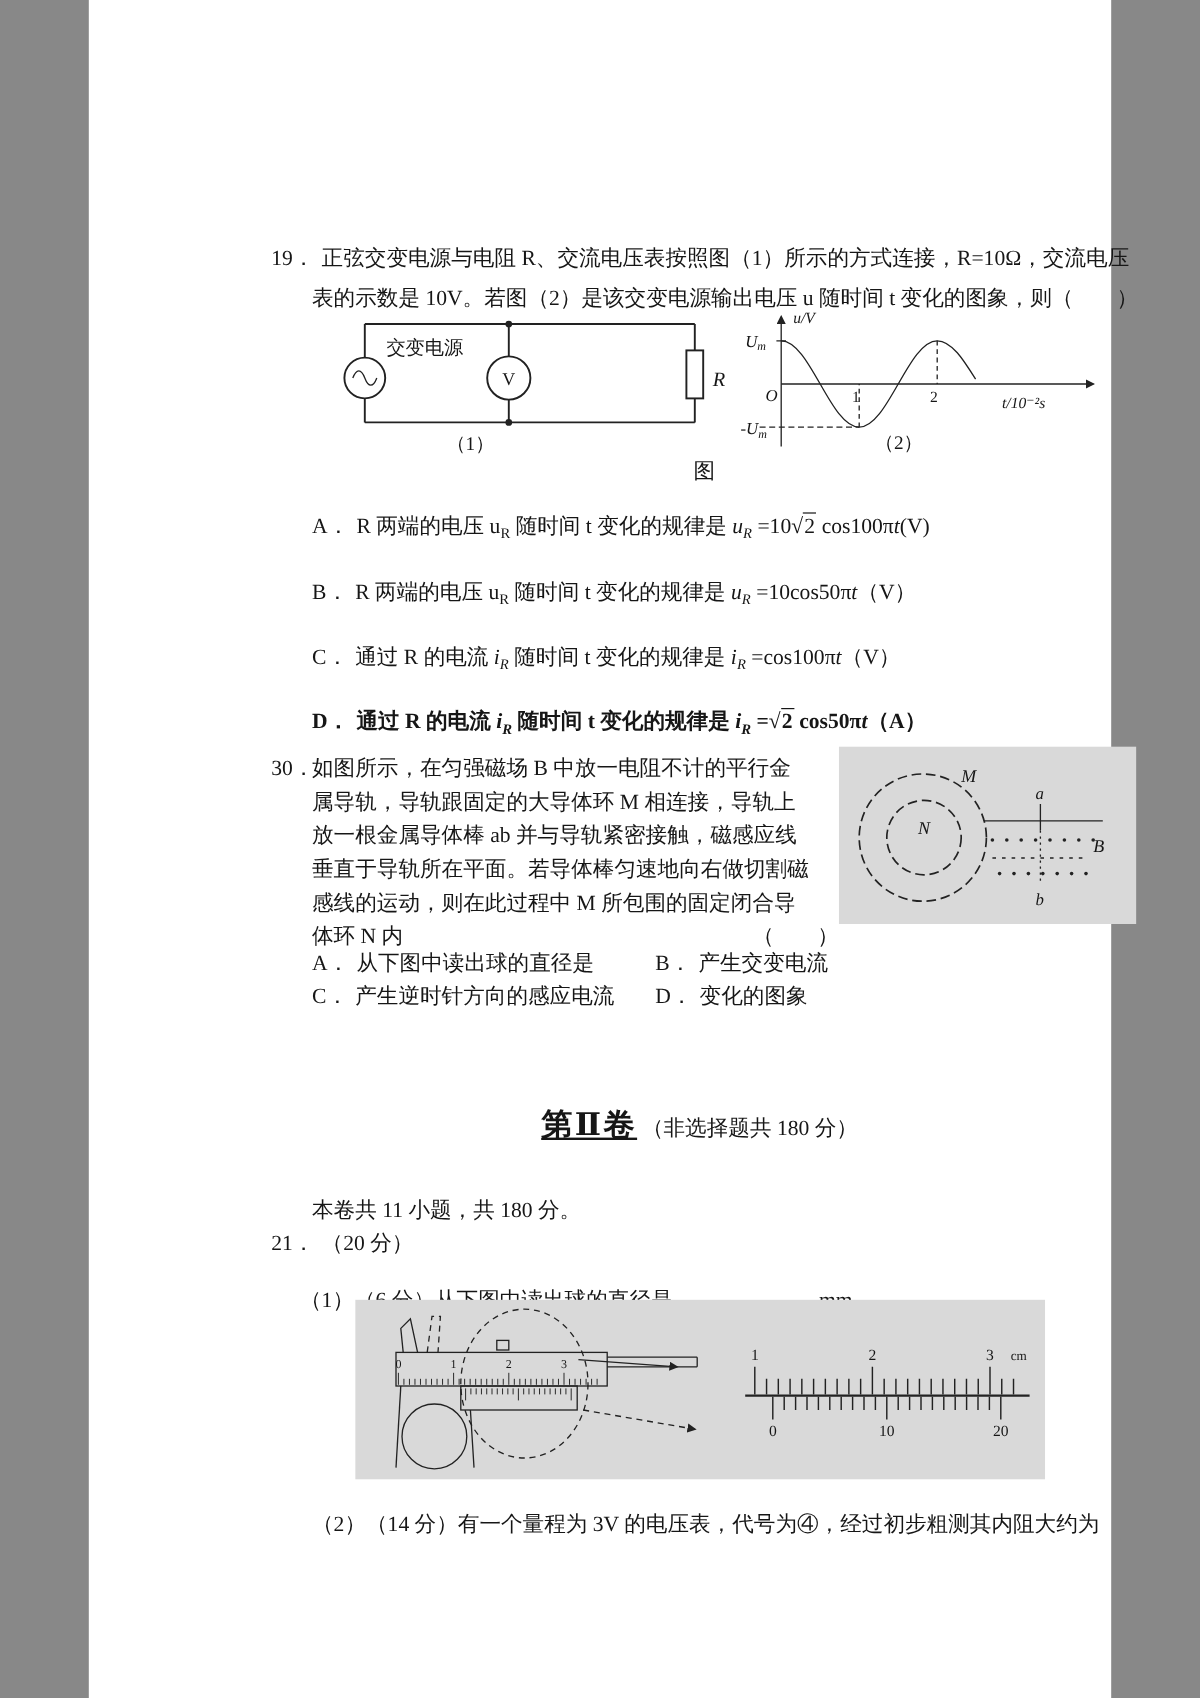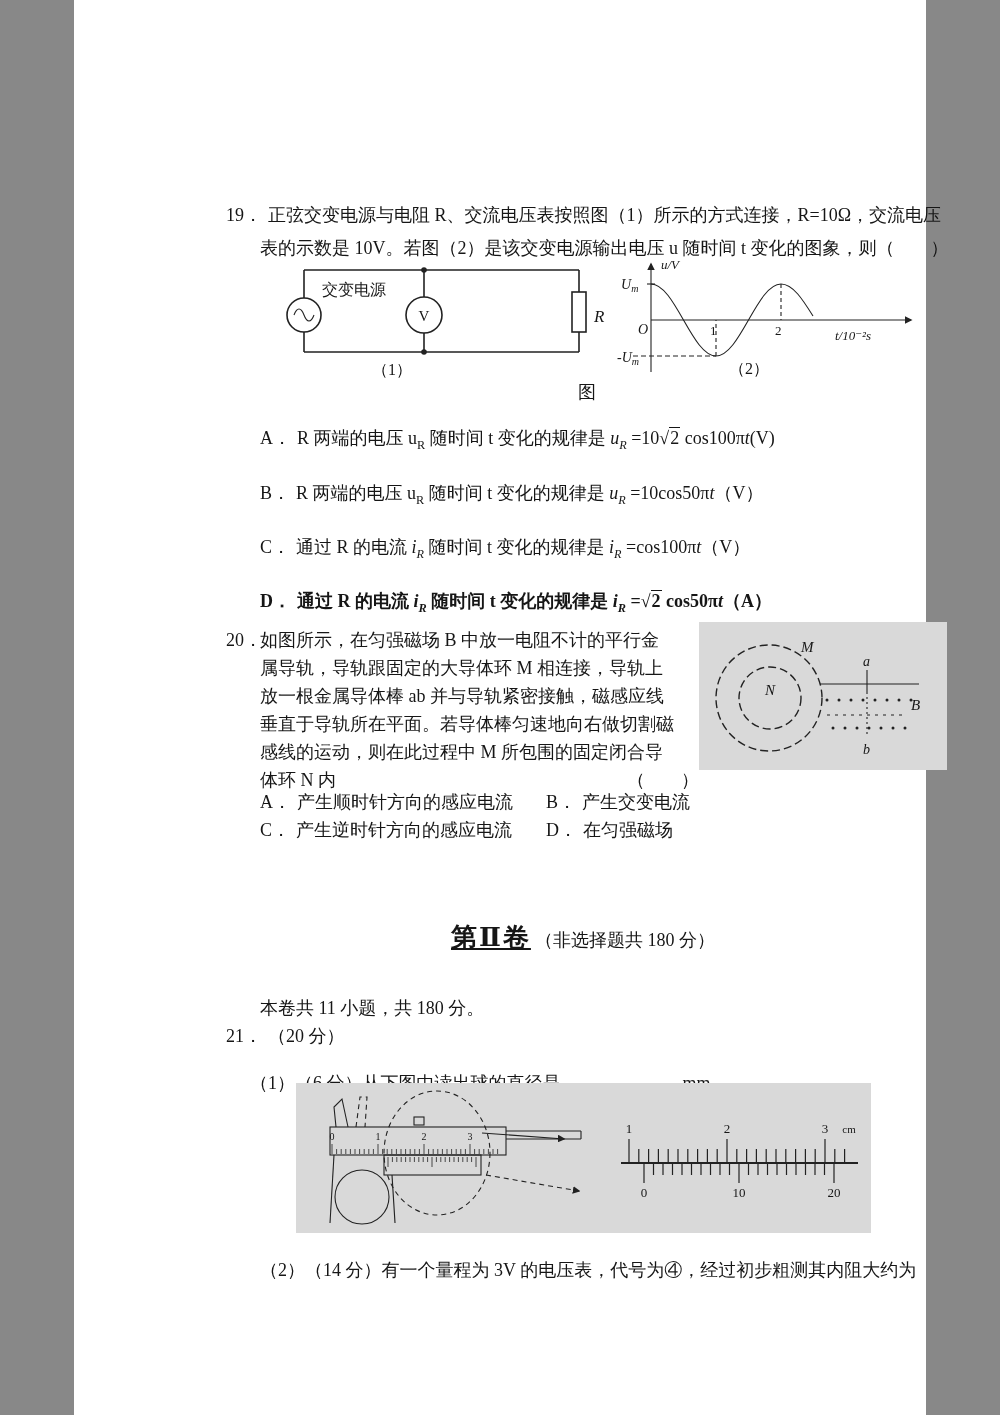--- a/index.html
+++ b/index.html
@@ -64,21 +64,21 @@
     <text x="112" y="120" font-size="16">（2）</text>
   </svg>
 
   <div class="abs" style="left:504px;top:380px;">图</div>
 
   <div class="abs" style="left:186px;top:426px;"><span class="lbl">A．</span><span>R 两端的电压 u<sub>R</sub> 随时间 t 变化的规律是 <i>u<sub>R</sub></i> =10√<span class="ovl">2</span> cos100π<i>t</i>(V)</span></div>
   <div class="abs" style="left:186px;top:481px;"><span class="lbl">B．</span><span>R 两端的电压 u<sub>R</sub> 随时间 t 变化的规律是 <i>u<sub>R</sub></i> =10cos50π<i>t</i>（V）</span></div>
   <div class="abs" style="left:186px;top:535px;"><span class="lbl">C．</span><span>通过 R 的电流 <i>i<sub>R</sub></i> 随时间 t 变化的规律是 <i>i<sub>R</sub></i> =cos100π<i>t</i>（V）</span></div>
   <div class="abs" style="left:186px;top:589px;font-weight:bold;"><span class="lbl">D．</span><span>通过 R 的电流 <i>i<sub>R</sub></i> 随时间 t 变化的规律是 <i>i<sub>R</sub></i> =√<span class="ovl">2</span> cos50π<i>t</i>（A）</span></div>
 
-  <div class="abs" style="left:152px;top:628px;">20．</div>
+  <div class="abs" style="left:152px;top:628px;">30．</div>
   <div class="abs" style="left:186px;top:628px;">如图所示，在匀强磁场 B 中放一电阻不计的平行金</div>
   <div class="abs" style="left:186px;top:656px;">属导轨，导轨跟固定的大导体环 M 相连接，导轨上</div>
   <div class="abs" style="left:186px;top:712px;">垂直于导轨所在平面。若导体棒匀速地向右做切割磁</div>
   <div class="abs" style="left:186px;top:684px;">放一根金属导体棒 ab 并与导轨紧密接触，磁感应线</div>
   <div class="abs" style="left:186px;top:740px;">感线的运动，则在此过程中 M 所包围的固定闭合导</div>
   <div class="abs" style="left:186px;top:768px;">体环 N 内</div>
   <div class="abs" style="left:553px;top:768px;">（　　）</div>
 
   <svg class="abs" style="left:625px;top:622px;" width="248" height="148" viewBox="0 0 248 148">
     <rect class="figbg" x="0" y="0" width="248" height="148"></rect>
@@ -105,24 +105,24 @@
         <circle cx="194" cy="106" r="1.5" fill="#222"></circle>
         <circle cx="206" cy="106" r="1.5" fill="#222"></circle>
       </g>
     <path class="thin" d="M168 48 V70"></path>
     <path class="thin" d="M168 70 V115" stroke-dasharray="2 3"></path>
     <text x="164" y="44" font-size="14" font-style="italic">a</text>
     <text x="164" y="132" font-size="14" font-style="italic">b</text>
     <text x="212" y="88" font-size="15" font-style="italic">B</text>
   </svg>
 
-  <div class="abs" style="left:186px;top:790px;"><span class="lbl">A．</span><span>产生顺时针方向的感应电流</span></div>
+  <div class="abs" style="left:186px;top:790px;"><span class="lbl">A．</span><span>从下图中读出球的直径是</span></div>
   <div class="abs" style="left:472px;top:790px;"><span class="lbl">B．</span><span>产生交变电流</span></div>
   <div class="abs" style="left:186px;top:818px;"><span class="lbl">C．</span><span>产生逆时针方向的感应电流</span></div>
-  <div class="abs" style="left:472px;top:818px;"><span class="lbl">D．</span><span>在匀强磁场</span></div>
+  <div class="abs" style="left:472px;top:818px;"><span class="lbl">D．</span><span>变化的图象</span></div>
 
   <div class="abs" style="left:377px;top:920px;">
     <span class="s2title">第Ⅱ卷</span><span class="s2sub">（非选择题共 180 分）</span>
   </div>
 
   <div class="abs" style="left:186px;top:996px;">本卷共 11 小题，共 180 分。</div>
 
   <div class="abs" style="left:152px;top:1024px;"><span class="lbl">21．</span><span>（20 分）</span></div>
   <div class="abs" style="left:176px;top:1051px;margin-top:20px;"><span>（1）（6 分）从下图中读出球的直径是</span><span class="blank"></span><span>mm。</span></div>
 

